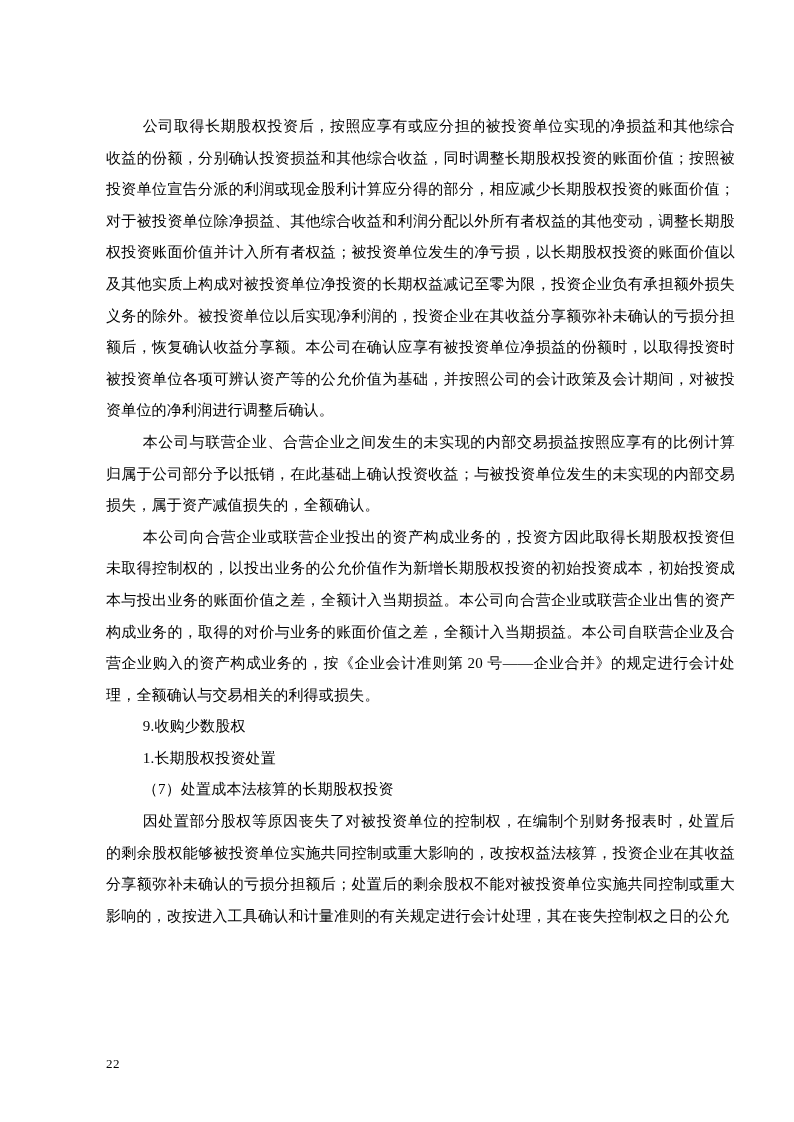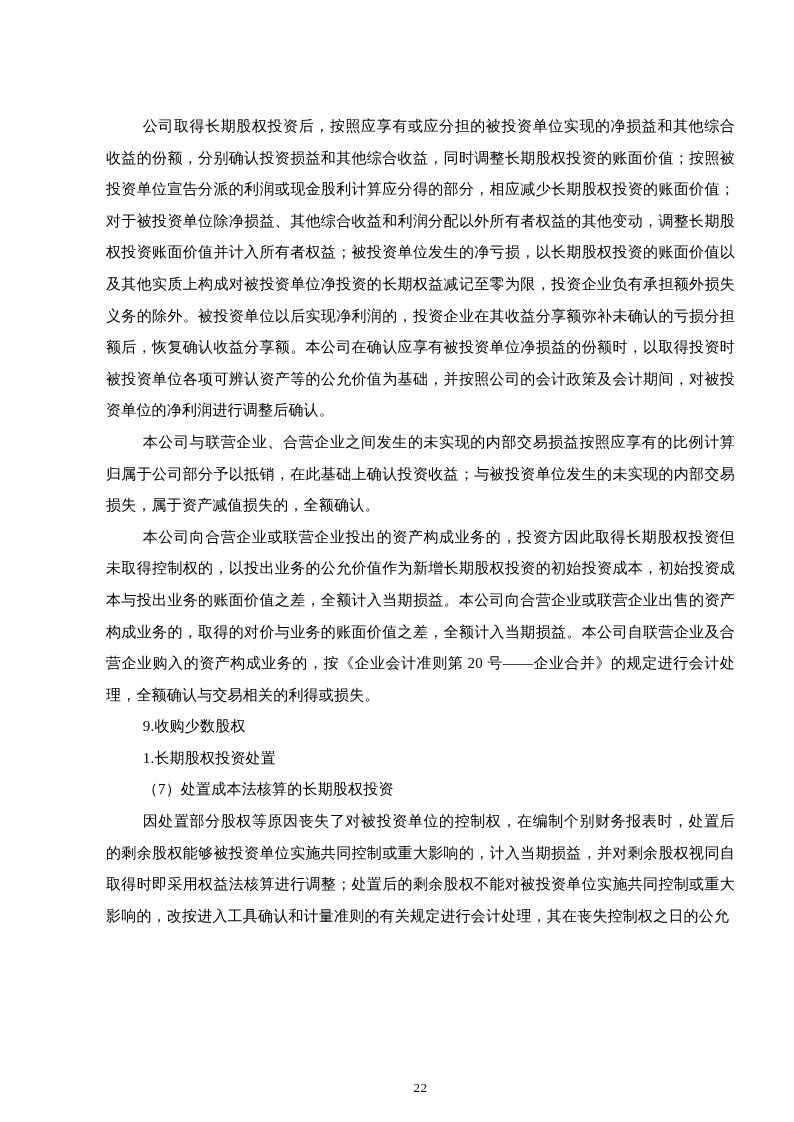--- a/index.html
+++ b/index.html
@@ -38,38 +38,37 @@
     margin: 0;
     font-size: 15px;
     line-height: 31.6px;
     letter-spacing: 0.2px;
     font-weight: normal;
     text-indent: 2.45em;
   }
   .footer {
     position: absolute;
     left: 106px;
-    top: 1078px;
+    top: 1054px;
     width: 629px;
-    text-align: center;
   }
   .pagenum {
     font-size: 13px;
     letter-spacing: 0.5px;
   }
 </style>
 </head>
 <body>
 
 <div class="page">
   <div class="content">
     <p class="para">公司取得长期股权投资后，按照应享有或应分担的被投资单位实现的净损益和其他综合收益的份额，分别确认投资损益和其他综合收益，同时调整长期股权投资的账面价值；按照被投资单位宣告分派的利润或现金股利计算应分得的部分，相应减少长期股权投资的账面价值；对于被投资单位除净损益、其他综合收益和利润分配以外所有者权益的其他变动，调整长期股权投资账面价值并计入所有者权益；被投资单位发生的净亏损，以长期股权投资的账面价值以及其他实质上构成对被投资单位净投资的长期权益减记至零为限，投资企业负有承担额外损失义务的除外。被投资单位以后实现净利润的，投资企业在其收益分享额弥补未确认的亏损分担额后，恢复确认收益分享额。本公司在确认应享有被投资单位净损益的份额时，以取得投资时被投资单位各项可辨认资产等的公允价值为基础，并按照公司的会计政策及会计期间，对被投资单位的净利润进行调整后确认。</p>
     <p class="para">本公司与联营企业、合营企业之间发生的未实现的内部交易损益按照应享有的比例计算归属于公司部分予以抵销，在此基础上确认投资收益；与被投资单位发生的未实现的内部交易损失，属于资产减值损失的，全额确认。</p>
     <p class="para">本公司向合营企业或联营企业投出的资产构成业务的，投资方因此取得长期股权投资但未取得控制权的，以投出业务的公允价值作为新增长期股权投资的初始投资成本，初始投资成本与投出业务的账面价值之差，全额计入当期损益。本公司向合营企业或联营企业出售的资产构成业务的，取得的对价与业务的账面价值之差，全额计入当期损益。本公司自联营企业及合营企业购入的资产构成业务的，按《企业会计准则第 20 号——企业合并》的规定进行会计处理，全额确认与交易相关的利得或损失。</p>
     <p class="heading">9.收购少数股权</p>
     <p class="heading">1.长期股权投资处置</p>
     <p class="heading">（7）处置成本法核算的长期股权投资</p>
-    <p class="para">因处置部分股权等原因丧失了对被投资单位的控制权，在编制个别财务报表时，处置后的剩余股权能够被投资单位实施共同控制或重大影响的，计入当期损益，并对剩余股权视同自取得时即采用权益法核算进行调整；处置后的剩余股权不能对被投资单位实施共同控制或重大影响的，改按进入工具确认和计量准则的有关规定进行会计处理，其在丧失控制权之日的公允</p>
+    <p class="para">因处置部分股权等原因丧失了对被投资单位的控制权，在编制个别财务报表时，处置后的剩余股权能够被投资单位实施共同控制或重大影响的，改按权益法核算，投资企业在其收益分享额弥补未确认的亏损分担额后；处置后的剩余股权不能对被投资单位实施共同控制或重大影响的，改按进入工具确认和计量准则的有关规定进行会计处理，其在丧失控制权之日的公允</p>
   </div>
   <div class="footer">
     <span class="pagenum">22</span>
   </div>
 </div>
 
 </body></html>

